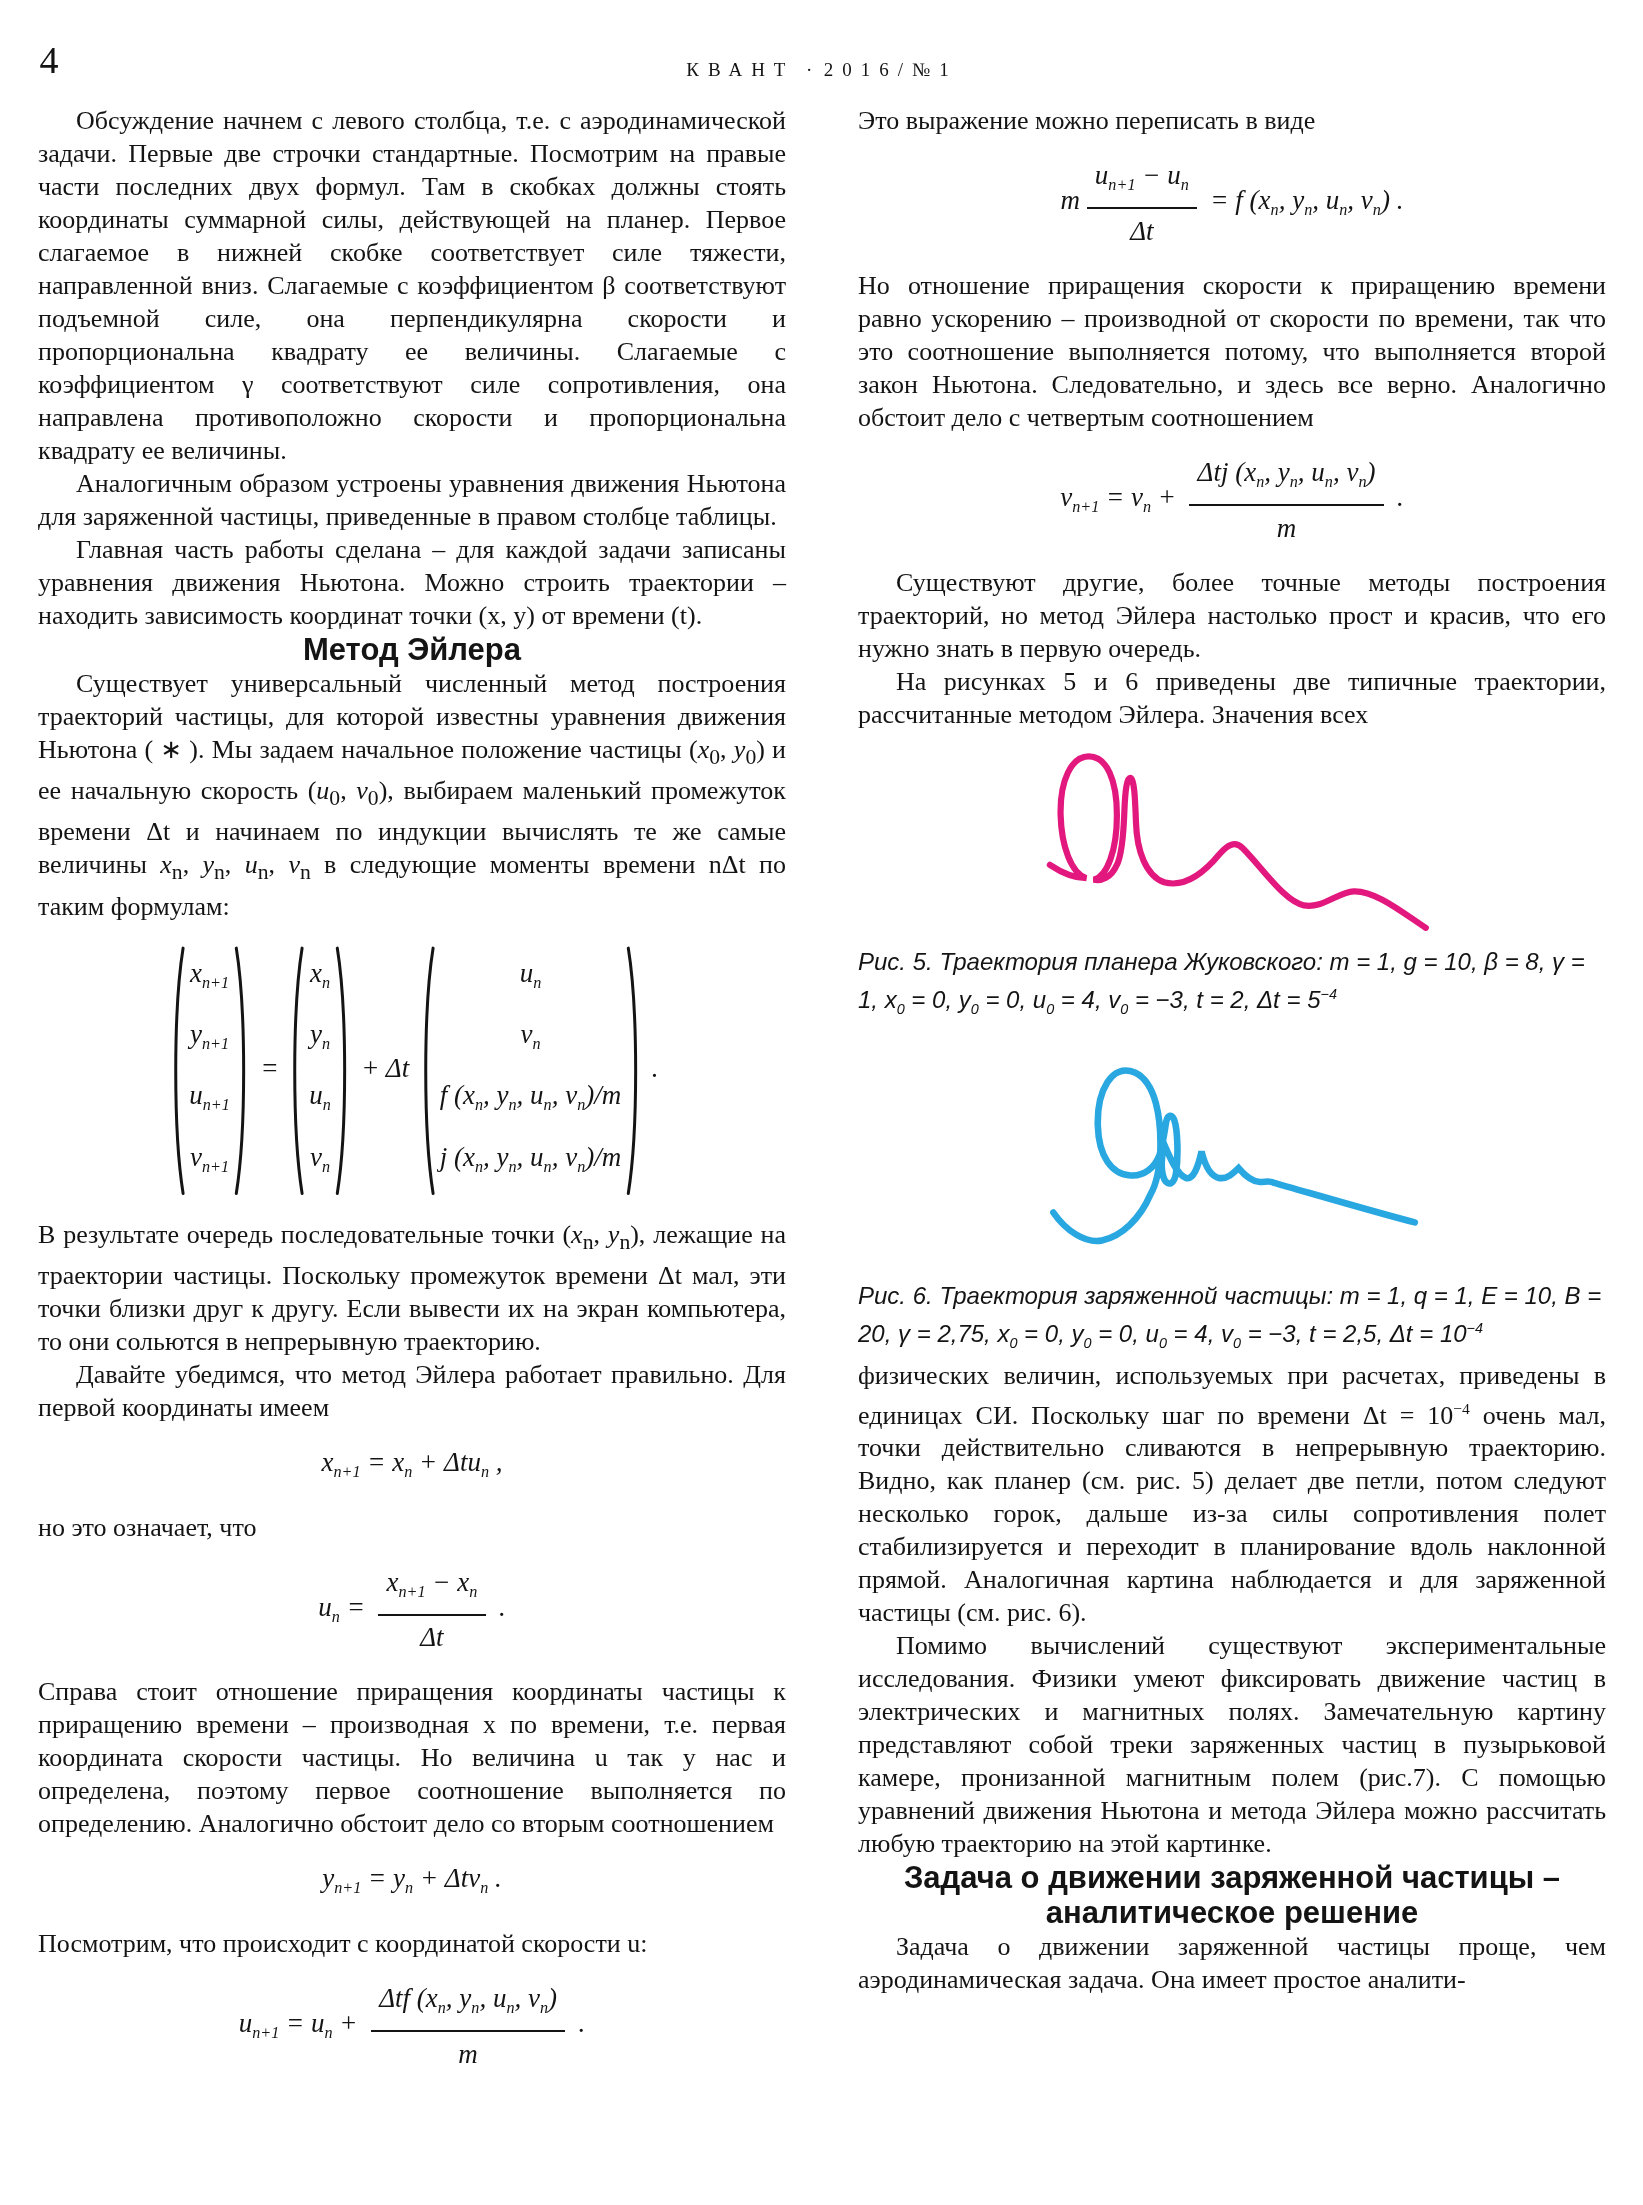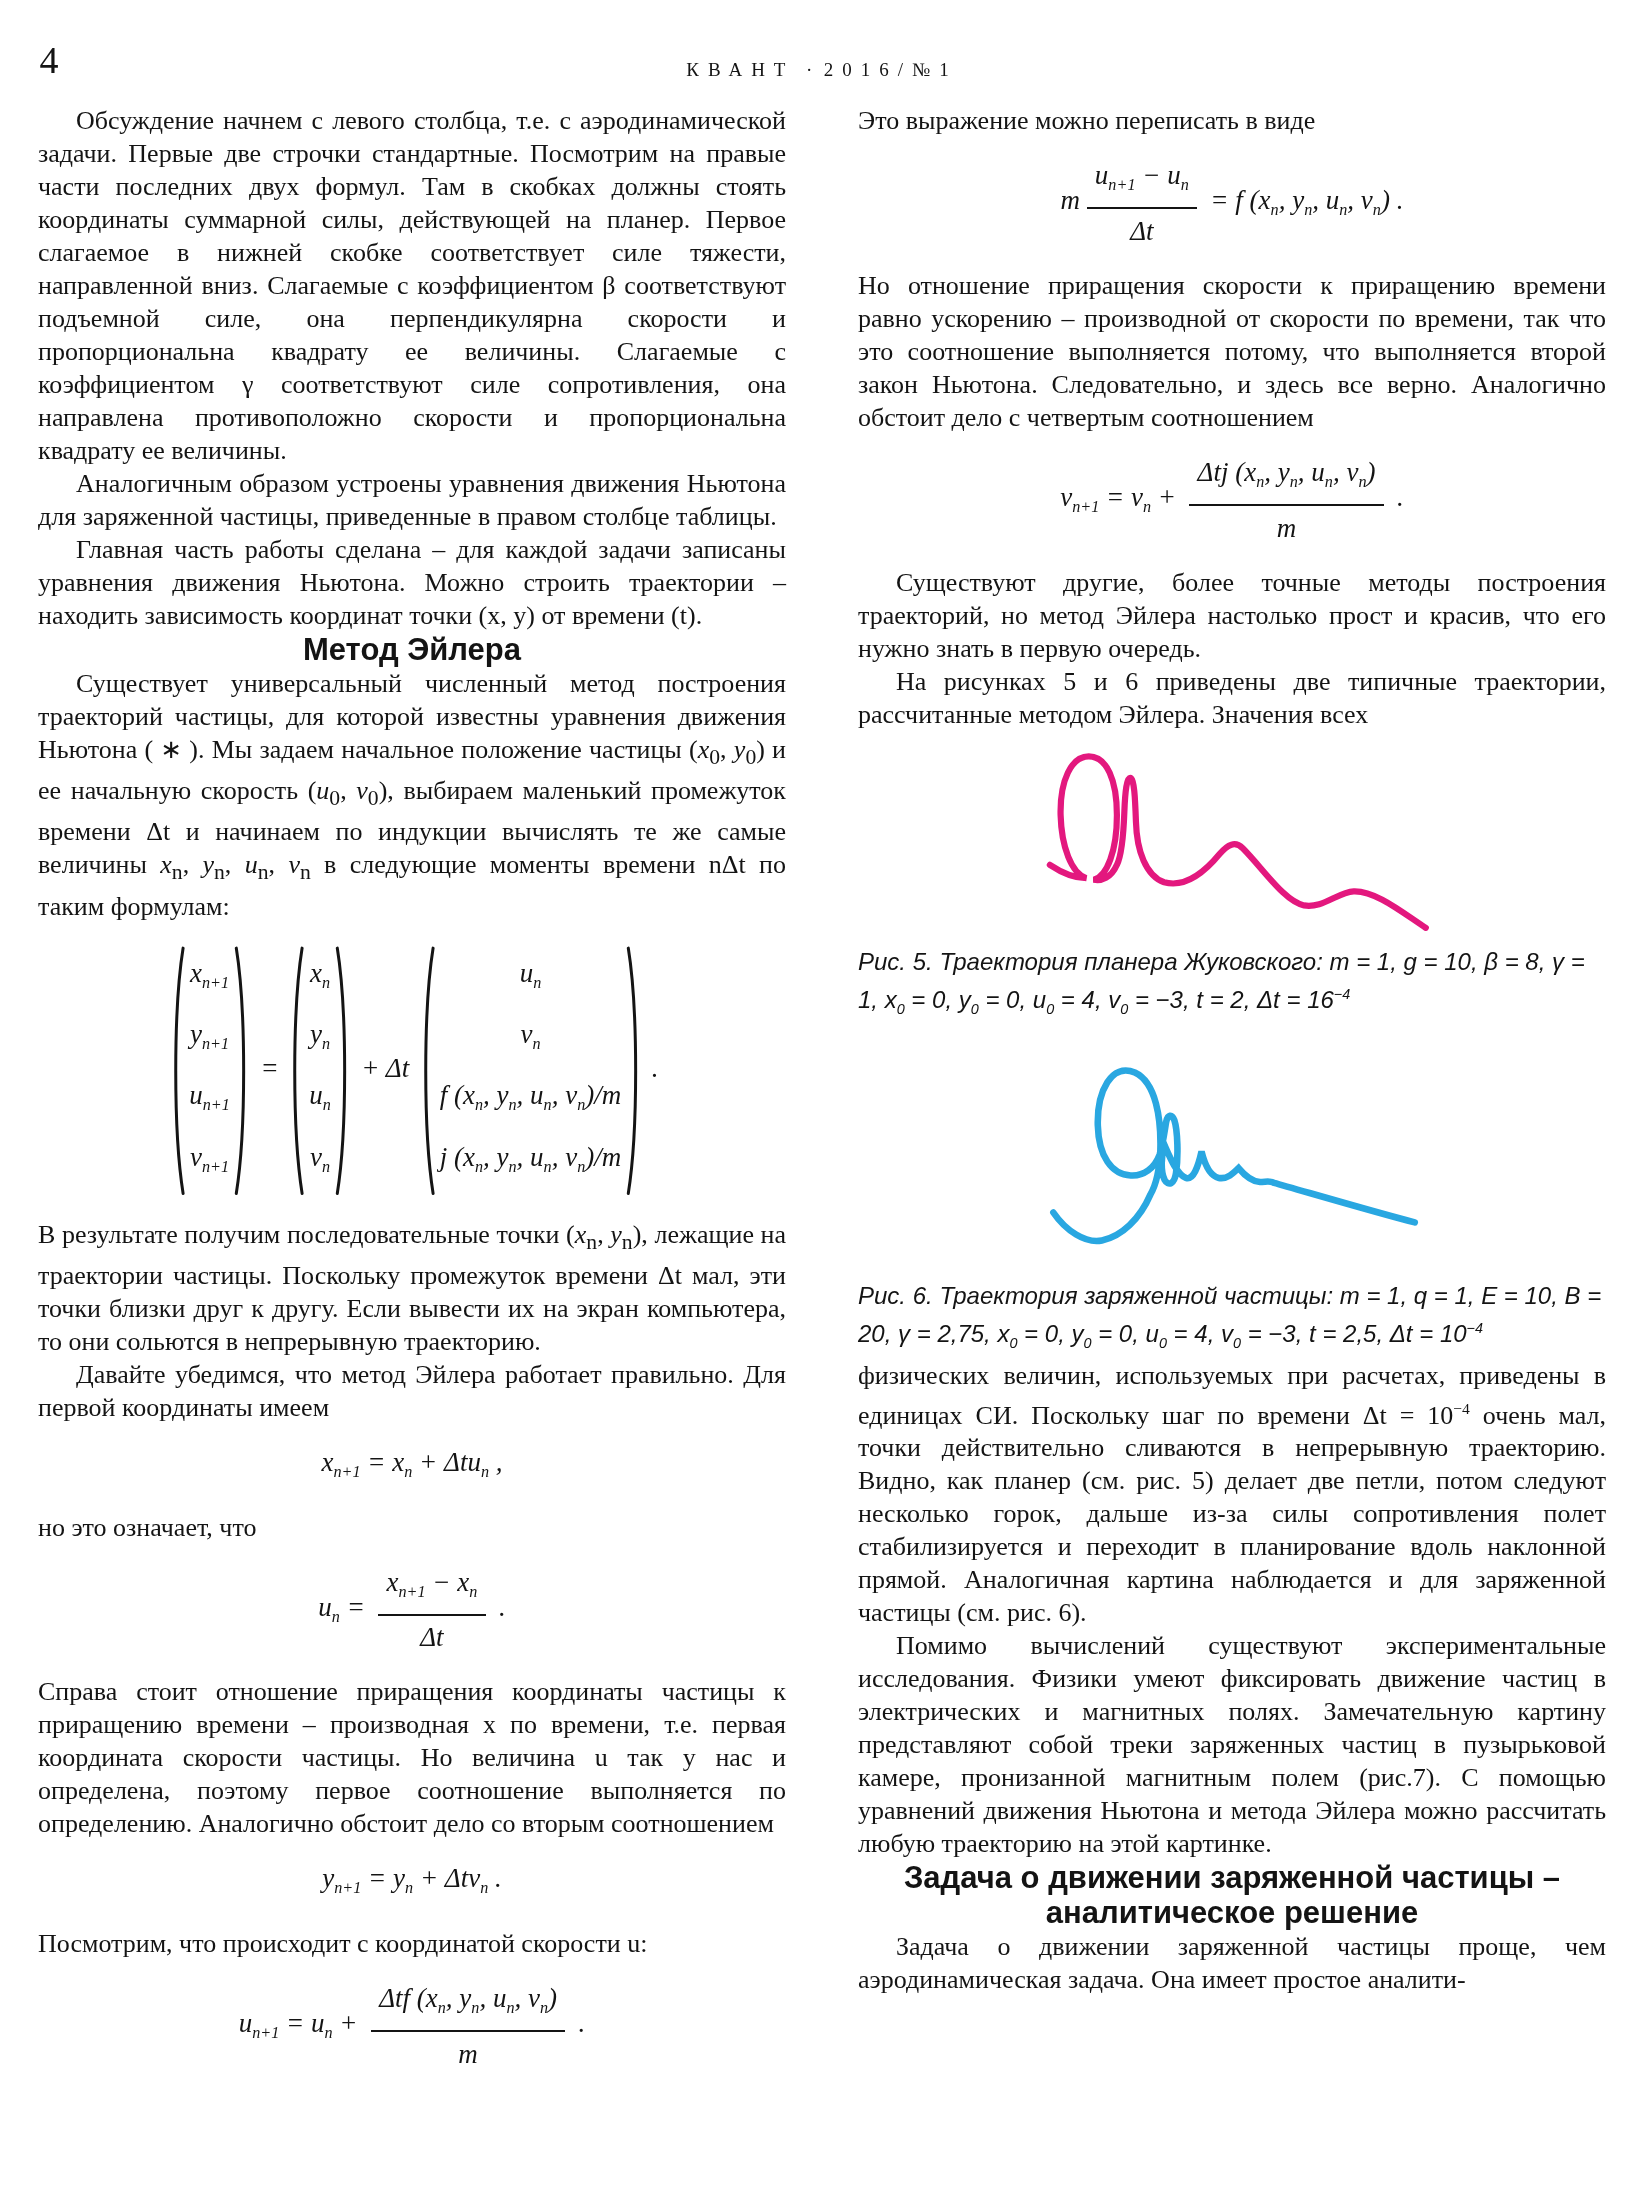--- a/index.html
+++ b/index.html
@@ -102,21 +102,21 @@
               <span class="vr"><span>f (</span><i>x</i><sub>n</sub><span>, </span><i>y</i><sub>n</sub><span>, </span><i>u</i><sub>n</sub><span>, </span><i>v</i><sub>n</sub><span>)/m</span></span>
               <span class="vr"><span>j (</span><i>x</i><sub>n</sub><span>, </span><i>y</i><sub>n</sub><span>, </span><i>u</i><sub>n</sub><span>, </span><i>v</i><sub>n</sub><span>)/m</span></span>
             </span>
             <svg class="pg" viewBox="0 0 20 100" preserveAspectRatio="none">
               <path d="M4 2 C16 26 16 74 4 98" fill="none" stroke="#141414" stroke-width="3" vector-effect="non-scaling-stroke" stroke-linecap="round"></path>
             </svg>
           </span>
         <span>.</span>
       </div>
 
-      <p><span>В результате получим последовательные точки (</span><i>x</i><sub>n</sub><span>, </span><i>y</i><sub>n</sub><span>), лежащие на траектории частицы. Поскольку промежуток времени Δt мал, эти точки близки друг к другу. Если вывести их на экран компьютера, то они сольются в непрерывную траекторию.</span></p>
+      <p><span>В результате очередь последовательные точки (</span><i>x</i><sub>n</sub><span>, </span><i>y</i><sub>n</sub><span>), лежащие на траектории частицы. Поскольку промежуток времени Δt мал, эти точки близки друг к другу. Если вывести их на экран компьютера, то они сольются в непрерывную траекторию.</span></p>
 
       <p class="ind">Давайте убедимся, что метод Эйлера работает правильно. Для первой координаты имеем</p>
 
       <div class="fm"><i>x</i><sub>n+1</sub><span> = </span><i>x</i><sub>n</sub><span> + </span><span>Δt</span><i>u</i><sub>n</sub><span> ,</span></div>
 
       <p>но это означает, что</p>
 
       <div class="fm"><i>u</i><sub>n</sub><span> = </span><span class="fr"><span class="nu"><i>x</i><sub>n+1</sub><span> − </span><i>x</i><sub>n</sub></span><span class="de">Δt</span></span><span> .</span></div>
 
       <p>Справа стоит отношение приращения координаты частицы к приращению времени – производная x по времени, т.е. первая координата скорости частицы. Но величина u так у нас и определена, поэтому первое соотношение выполняется по определению. Аналогично обстоит дело со вторым соотношением</p>
@@ -143,21 +143,21 @@
       <p class="ind">На рисунках 5 и 6 приведены две типичные траектории, рассчитанные методом Эйлера. Значения всех</p>
 
       <div class="figwrap">
         <svg class="figsvg" viewBox="0 0 500 250" height="207">
           <path d="M 30 152 C 42 160 58 168 74 168 C 56 162 44 130 43 92 C 42 50 56 21 77 21
                C 99 21 111 50 111 92 C 111 135 99 166 83 170 C 92 172 104 168 111 152
                C 117 140 119 115 120 88 C 121 62 123 47 127 47 C 132 47 133 72 134 100
                C 135 135 146 165 168 173 C 193 180 216 162 235 139 C 245 127 254 123 263 132
                C 287 156 313 196 337 201 C 359 205 378 185 397 184 C 423 183 455 209 484 228" fill="none" stroke-width="7.5" stroke-linecap="round" stroke="#e3187e"></path>
         </svg>
-        <p class="cap"><span>Рис. 5. Траектория планера Жуковского: m = 1, g = 10, β = 8, γ = 1, </span><i>x</i><sub>0</sub><span> = 0, </span><i>y</i><sub>0</sub><span> = 0, </span><i>u</i><sub>0</sub><span> = 4, </span><i>v</i><sub>0</sub><span> = −3, t = 2, Δt = 16</span><sup>−4</sup></p>
+        <p class="cap"><span>Рис. 5. Траектория планера Жуковского: m = 1, g = 10, β = 8, γ = 1, </span><i>x</i><sub>0</sub><span> = 0, </span><i>y</i><sub>0</sub><span> = 0, </span><i>u</i><sub>0</sub><span> = 4, </span><i>v</i><sub>0</sub><span> = −3, t = 2, Δt = 5</span><sup>−4</sup></p>
       </div>
 
       <div class="figwrap">
         <svg class="figsvg" viewBox="0 0 500 300" height="247">
           <path d="M 33 218 C 48 240 72 256 92 252 C 116 247 138 226 151 196 C 158 184 162 165 163 142
                C 164 105 158 60 132 48 C 104 36 86 70 87 112 C 88 150 104 172 127 173
                C 143 174 156 164 162 148 C 166 136 168 120 170 108 C 172 99 177 98 180 106
                C 184 118 185 150 182 170 C 180 183 173 187 168 178 C 163 168 164 148 168 136
                C 174 150 183 172 194 176 C 203 179 209 162 213 144 C 217 160 224 174 234 176
                C 244 178 252 170 258 164 C 263 170 272 180 284 181 C 291 181 296 179 301 182

